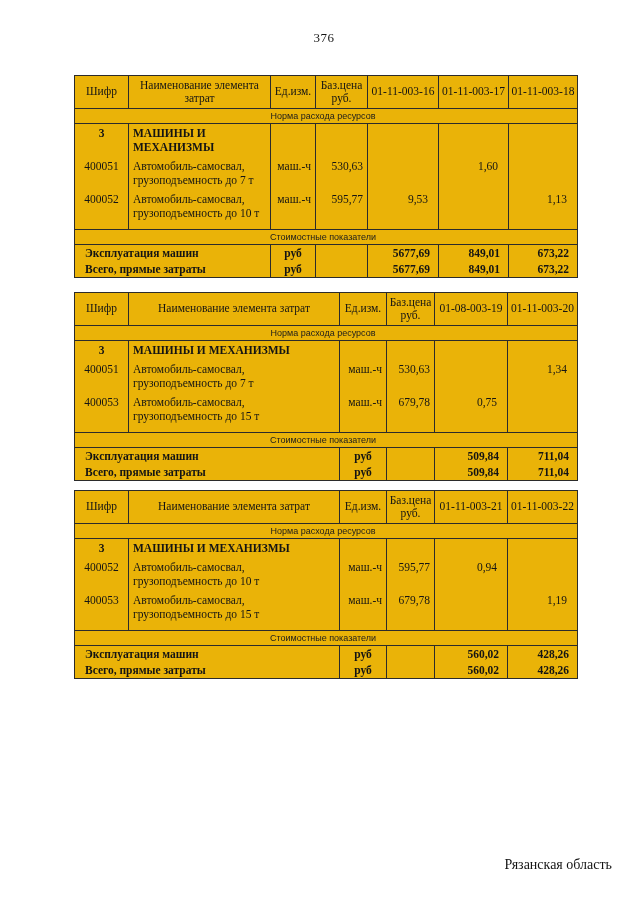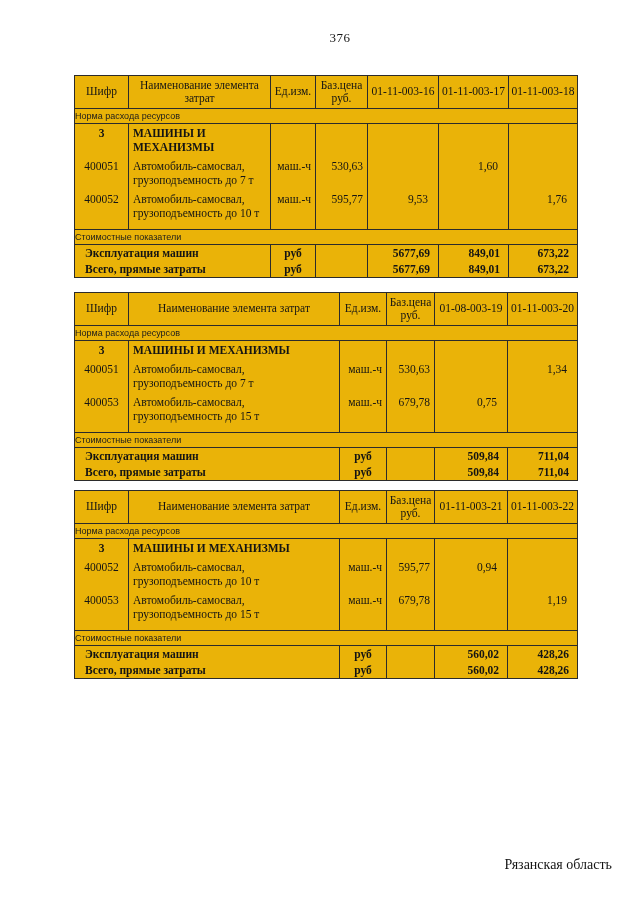--- a/index.html
+++ b/index.html
@@ -1,21 +1,21 @@
 <!DOCTYPE html>
 <html lang="ru"><head>
 <meta charset="utf-8">
 <style>
   html,body{margin:0;padding:0;}
   body{
     width:640px;height:905px;position:relative;background:#ffffff;
     font-family:"Liberation Serif", serif;color:#141414;overflow:hidden;
   }
   .page-number{
-    position:absolute;top:30px;left:16px;width:604px;text-align:center;
+    position:absolute;top:30px;left:0;width:604px;text-align:center;
     font-size:13px;letter-spacing:.5px;text-indent:44px;
   }
   .footer-note{
     position:absolute;top:857px;right:28px;font-size:14px;
   }
   .tbl{
     position:absolute;left:74px;width:504px;box-sizing:border-box;
     border:1px solid #2b2b2b;background:#eab308;
   }
   .t1{top:75px;} .t2{top:292px;} .t3{top:490px;}
@@ -26,21 +26,21 @@
   .gt2{grid-template-columns:264px 47px 48px 73px 70px;}
   .hdr{border-bottom:1px solid #2b2b2b;font-size:11.5px;line-height:1.15;}
   .hdr > div{
     min-height:32px;display:flex;align-items:center;justify-content:center;
     text-align:center;padding:2px 1px;box-sizing:border-box;
   }
   .bl{border-left:1px solid #2b2b2b;}
   .sub{
     border-bottom:1px solid #2b2b2b;height:14px;line-height:14px;
     font-family:"Liberation Sans", sans-serif;font-size:9px;
-    text-align:left;padding-right:6px;box-sizing:content-box;color:#1c1c1c;
+    text-align:center;padding-right:6px;box-sizing:content-box;color:#1c1c1c;
   }
   .bodyg{border-bottom:1px solid #2b2b2b;font-size:11.5px;line-height:14px;}
   .bodyg > div{padding:2px 4px 3px;box-sizing:border-box;white-space:pre-line;}
   .bodyg > div.sp{height:6px;padding:0;}
   .code{text-align:center;padding-left:0 !important;padding-right:0 !important;}
   .ctr{text-align:right;}
   .val{text-align:right;padding-right:10px !important;}
   .b{font-weight:bold;}
   .totg{font-size:11.5px;font-weight:bold;}
   .totg > div{
@@ -87,21 +87,21 @@
       <div class="bl val">1,60</div>
       <div class="bl val"></div>
 
       <div class="code">400052</div>
       <div class="bl">Автомобиль-самосвал,
 грузоподъемность до 10 т</div>
       <div class="bl ctr">маш.-ч</div>
       <div class="bl ctr">595,77</div>
       <div class="bl val">9,53</div>
       <div class="bl val"></div>
-      <div class="bl val">1,76</div>
+      <div class="bl val">1,13</div>
 
       <div class="sp"></div>
       <div class="sp bl"></div>
       <div class="sp bl"></div>
       <div class="sp bl"></div>
       <div class="sp bl"></div>
       <div class="sp bl"></div>
       <div class="sp bl"></div>
     </div>
     <div class="sub">Стоимостные показатели</div>

